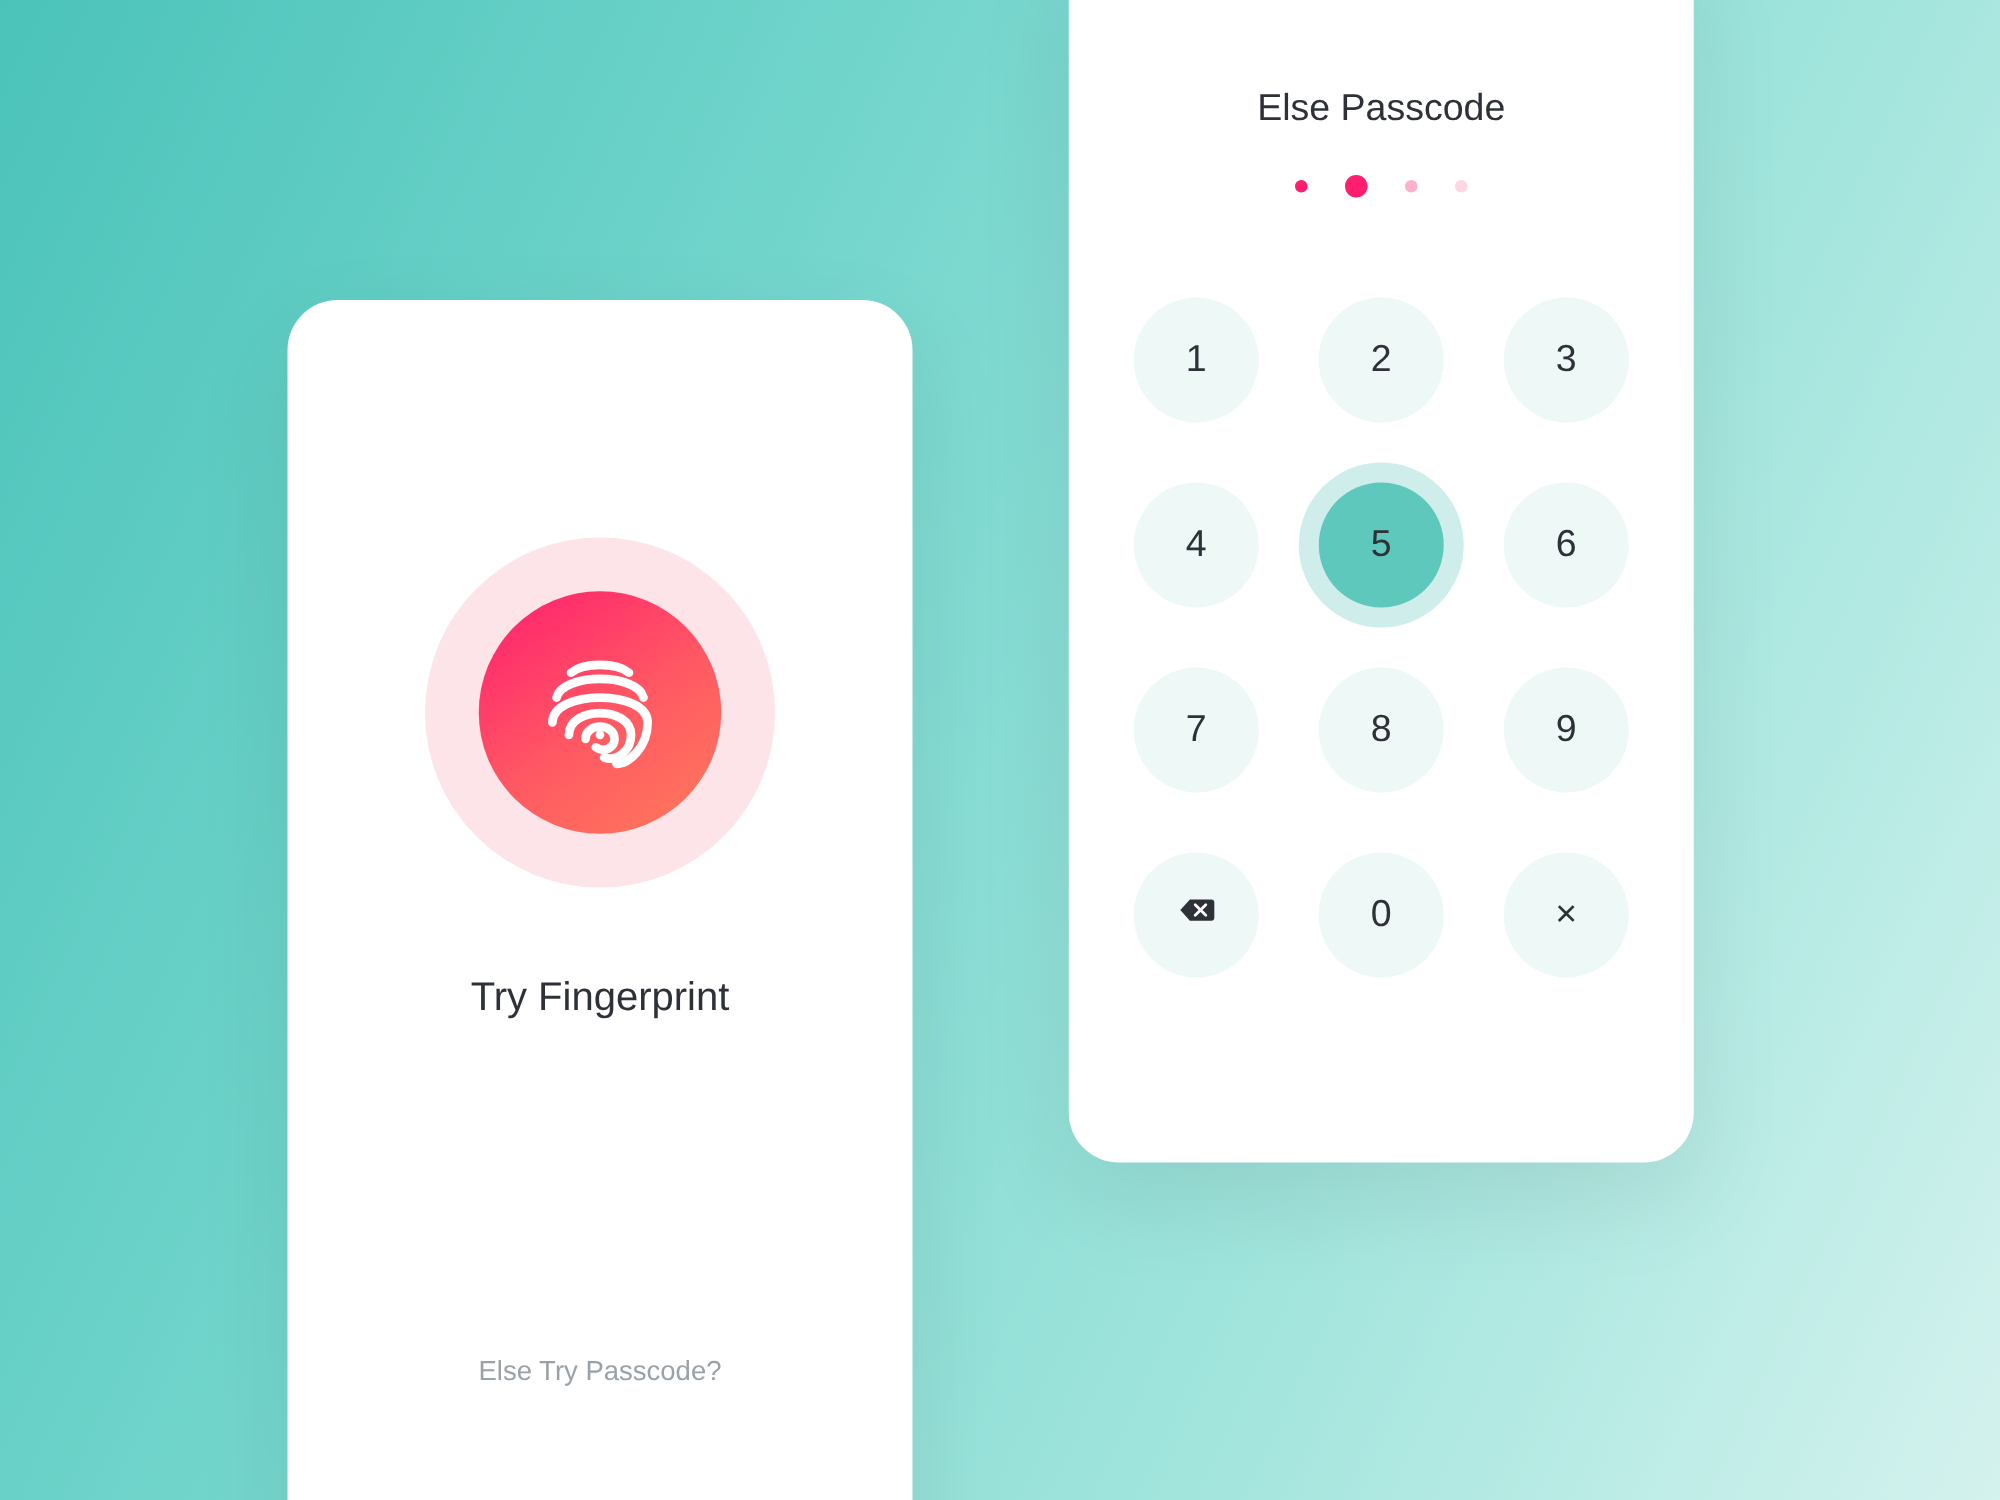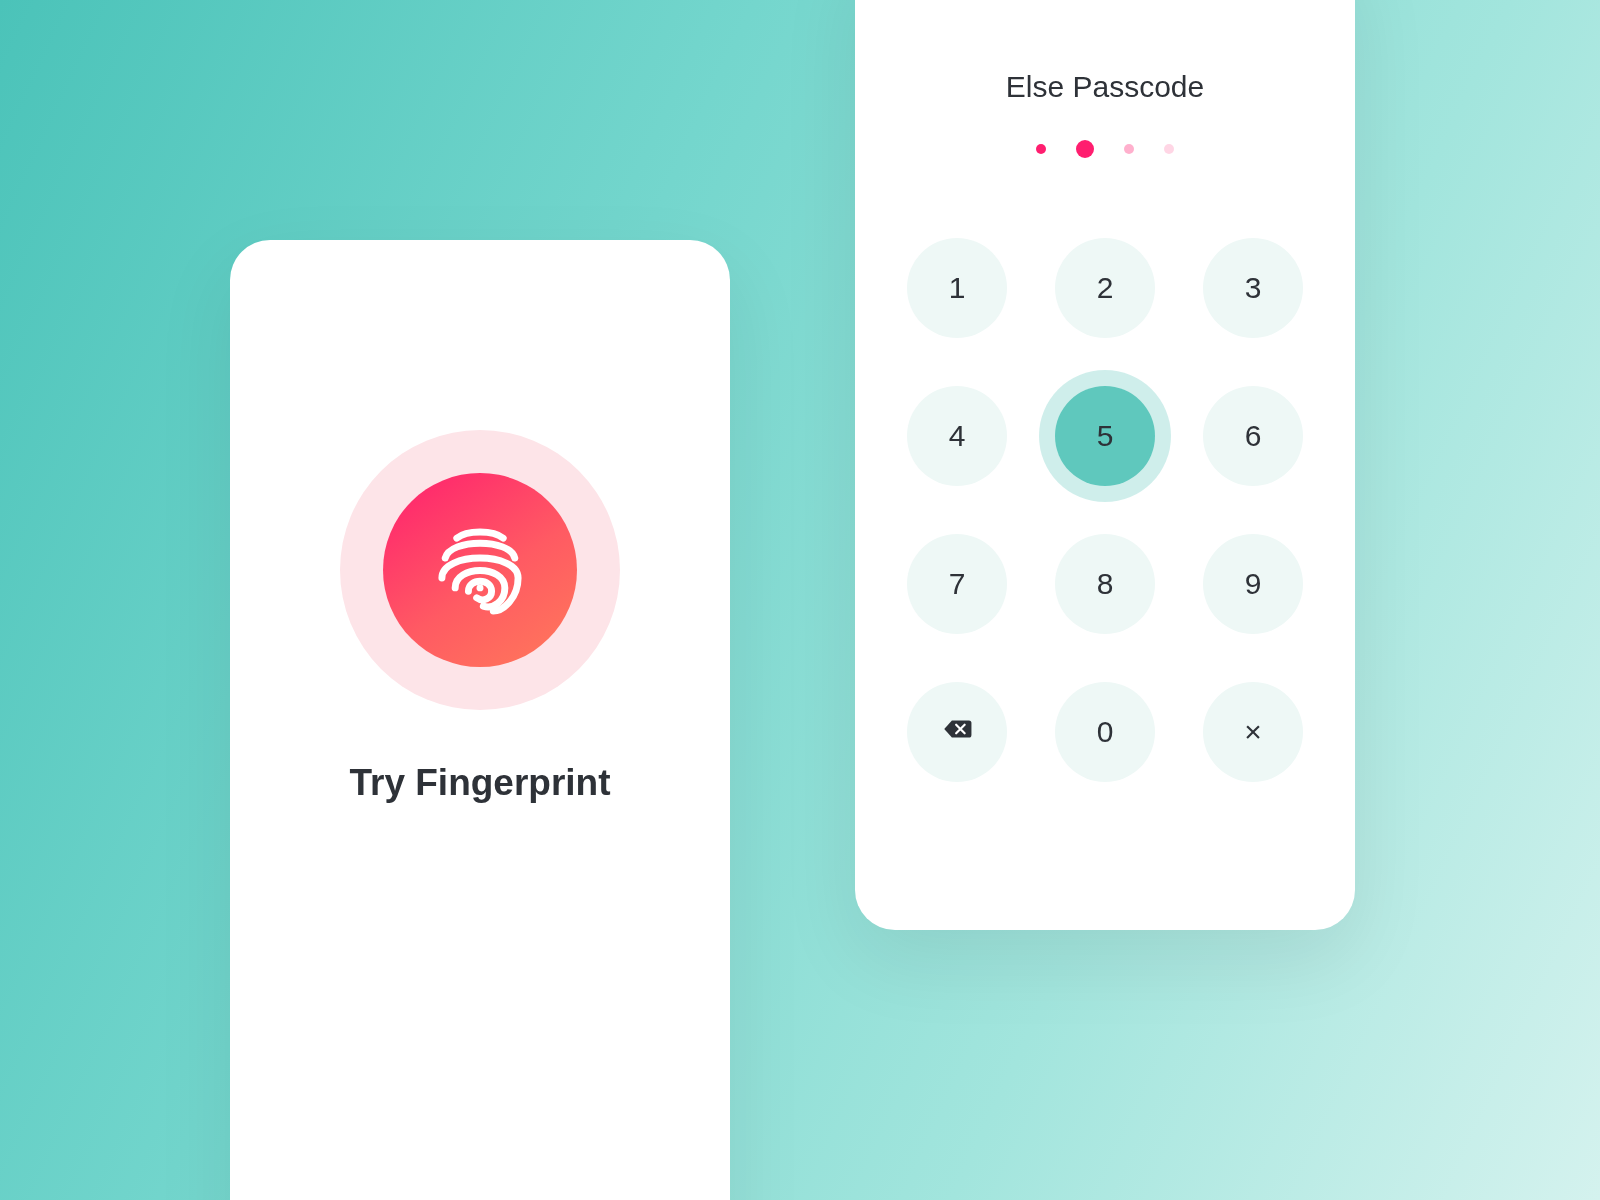--- a/index.html
+++ b/index.html
@@ -41,24 +41,24 @@
       width: 194px;
       height: 194px;
       border-radius: 50%;
       background: linear-gradient(145deg, #ff1e6f 0%, #ff5a63 55%, #ff7a5a 100%);
       display: flex;
       align-items: center;
       justify-content: center;
     }
     .fp-inner svg { width: 106px; height: 106px; }
     .fp-title {
-      margin-top: 52px;
-      font-size: 37px;
+      margin-top: 69px;
+      font-size: 32px;
       color: #2e3238;
-      font-weight: 700;
+      font-weight: 400;
     }
     .fp-footer {
       position: absolute;
       bottom: 190px; 
       left: 0; right: 0;
       text-align: center;
       font-size: 22px;
       color: #9aa2a8;
     }
     
@@ -132,20 +132,21 @@
           <path d="M11 26 C14 14 50 14 53 26"></path>
           <path d="M9 38 C9 22 55 22 55 38 C55 50 46 58 40 58"></path>
           <path d="M17 44 C17 30 47 30 47 44 C47 52 40 57 34 55"></path>
           <path d="M25 46 C25 38 39 38 39 46 C39 50 34 53 30 50"></path>
           <path d="M32 44 L32 44"></path>
         </svg>
       </span>
     </div>
   </div>
   <div class="fp-title">Try Fingerprint</div>
+  <div class="fp-footer">Else Try Passcode?</div>
 </div>
 
 <div class="phone phone-pc">
   <div class="pc-title">Else Passcode</div>
   <div class="pc-dots">
     <span class="dot d0"></span>
     <span class="dot d1"></span>
     <span class="dot d2"></span>
     <span class="dot d3"></span>
   </div>

